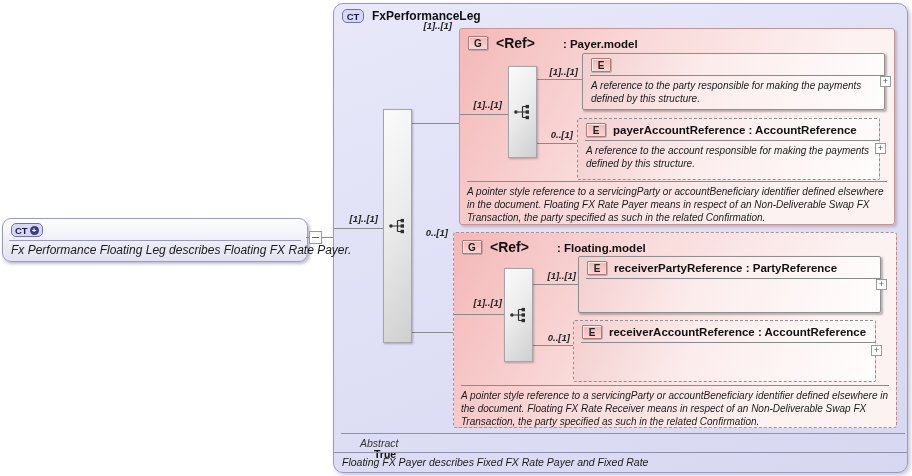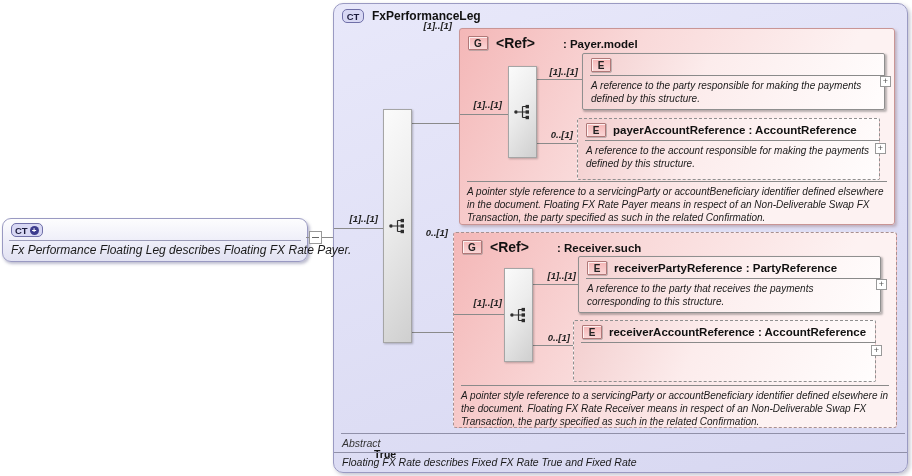--- a/index.html
+++ b/index.html
@@ -54,21 +54,21 @@
   .panel{
     position:absolute;left:333px;top:3px;width:575px;height:470px;z-index:1;box-sizing:border-box;
     border:1px solid var(--panel_border,#9a9ac2);border-radius:10px;
     background:linear-gradient(160deg,var(--panel_fill_1,#e8e8fa) 0%,var(--panel_fill_2,#d7d7f1) 100%);
     box-shadow:2px 2px 4px rgba(100,100,135,.4);
   }
   .phead{position:absolute;left:8px;top:5px;display:flex;align-items:center;gap:8px;}
   .ptitle{font-weight:bold;font-size:12px;white-space:nowrap;}
   .psep-a{position:absolute;left:7px;right:2px;top:429px;height:1px;background:#9090a8;}
   .psep-b{position:absolute;left:0;right:0;top:448px;height:1px;background:#9090a8;}
-  .abstract-label{position:absolute;left:8px;top:433px;font-style:italic;font-size:10.5px;color:#333;}
+  .abstract-label{position:absolute;left:26px;top:433px;font-style:italic;font-size:10.5px;color:#333;}
   .abstract-value{position:absolute;left:40px;top:444px;font-weight:bold;font-size:10.5px;color:#111;}
   .pfooter{position:absolute;left:8px;top:452px;font-style:italic;font-size:10.5px;color:#1a1a1a;white-space:nowrap;}
   
   .group{
     position:absolute;z-index:2;box-sizing:border-box;border-radius:3px;
     background:linear-gradient(118deg,var(--group_fill_1,#f4b7b7) 0%,#f9d9d9 35%,var(--group_fill_2,#fdf2f2) 75%);
   }
   .group.solid{border:1px solid var(--group_border,#c99595);box-shadow:2px 2px 3px rgba(130,90,90,.35);}
   .group.dashed{border:1px dashed #a89090;}
   .ghead{display:flex;align-items:baseline;padding:6px 0 0 8px;}
@@ -112,21 +112,21 @@
 
 <div class="panel">
   <div class="phead">
     <span class="badge-ct">CT</span>
     <span class="ptitle">FxPerformanceLeg</span>
   </div>
   <div class="psep-a"></div>
   <span class="abstract-label">Abstract</span>
   <span class="abstract-value">True</span>
   <div class="psep-b"></div>
-  <div class="pfooter">Floating FX Rate describes Fixed FX Rate True and Fixed Rate</div>
+  <div class="pfooter">Floating FX Payer describes Fixed FX Rate Payer and Fixed Rate</div>
 </div>
 
 <div class="leftbox">
   <div class="nhead">
     <span class="badge-ct">
       <span>CT</span>
       <span class="plusc">+</span>
     </span>
   </div>
   <div class="nsep"></div>
@@ -164,21 +164,21 @@
     <span class="gref">&lt;Ref&gt;</span>
     <span class="gtype">: Payer.model</span>
   </div>
   <div class="gfooter">A pointer style reference to a servicingParty or accountBeneficiary identifier defined elsewhere in the document. Floating FX Rate Payer means in respect of an Non-Deliverable Swap FX Transaction, the party specified as such in the related Confirmation.</div>
 </div>
 
 <div class="group dashed" style="left:453px;top:232px;width:444px;height:196px">
   <div class="ghead">
     <span class="badge-g">G</span>
     <span class="gref">&lt;Ref&gt;</span>
-    <span class="gtype">: Receiver.such</span>
+    <span class="gtype">: Floating.model</span>
   </div>
   <div class="gfooter">A pointer style reference to a servicingParty or accountBeneficiary identifier defined elsewhere in the document. Floating FX Rate Receiver means in respect of an Non-Deliverable Swap FX Transaction, the party specified as such in the related Confirmation.</div>
 </div>
 
 <div class="vbar" style="left:383px;top:109px;height:234px">
   <svg class="seqicon" width="20" height="18" viewBox="0 0 20 18">
     <circle cx="3" cy="9" r="1.8" fill="#2e2e2e"></circle>
     <path d="M4.8 9 H9.5 M9.5 3.5 V14.5 M9.5 3.5 H13 M9.5 9 H13 M9.5 14.5 H13" stroke="#2e2e2e" stroke-width="1.2" fill="none"></path>
     <rect x="12.6" y="1.9" width="3.4" height="3.4" fill="#2e2e2e"></rect>
     <rect x="12.6" y="7.3" width="3.4" height="3.4" fill="#2e2e2e"></rect>
@@ -224,21 +224,20 @@
   <div class="edesc">A reference to the account responsible for making the payments defined by this structure.</div>
   <button class="plusbtn">+</button>
 </div>
 
 <div class="ebox" style="left:578px;top:256px;width:303px;height:57px">
   <div class="ehead">
     <span class="badge-e">E</span>
     <span class="elabel">receiverPartyReference : PartyReference</span>
   </div>
   <div class="esep"></div>
-  <div class="edesc">A reference to the party that receives the payments corresponding to this structure.</div>
   <button class="plusbtn">+</button>
 </div>
 
 <div class="ebox optional" style="left:573px;top:320px;width:303px;height:62px">
   <div class="ehead">
     <span class="badge-e">E</span>
     <span class="elabel">receiverAccountReference : AccountReference</span>
   </div>
   <div class="esep"></div>
   <button class="plusbtn">+</button>

